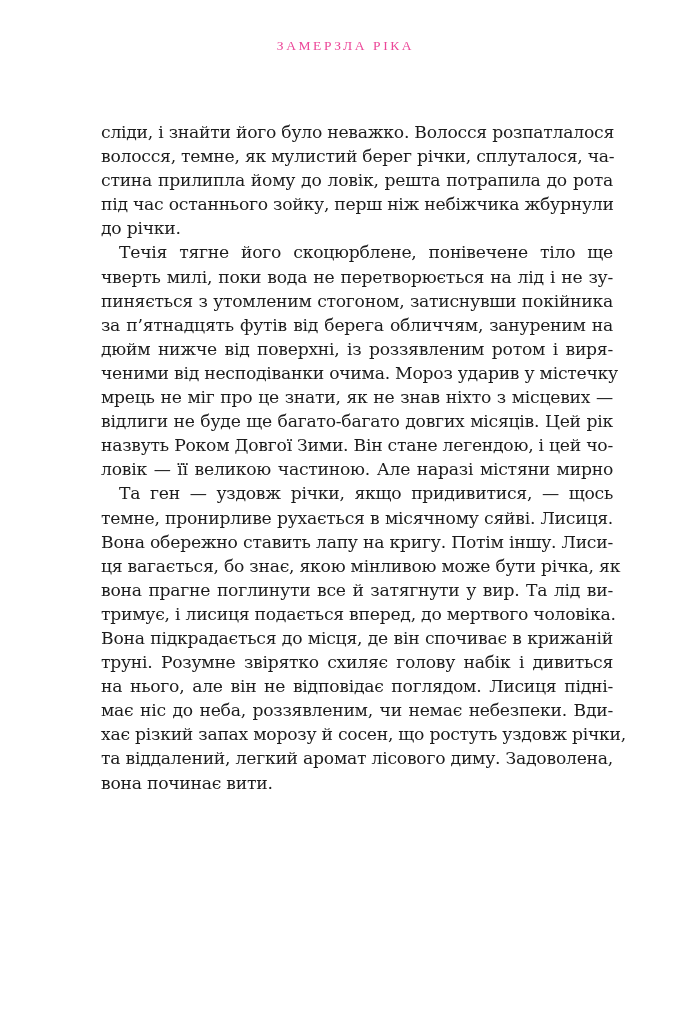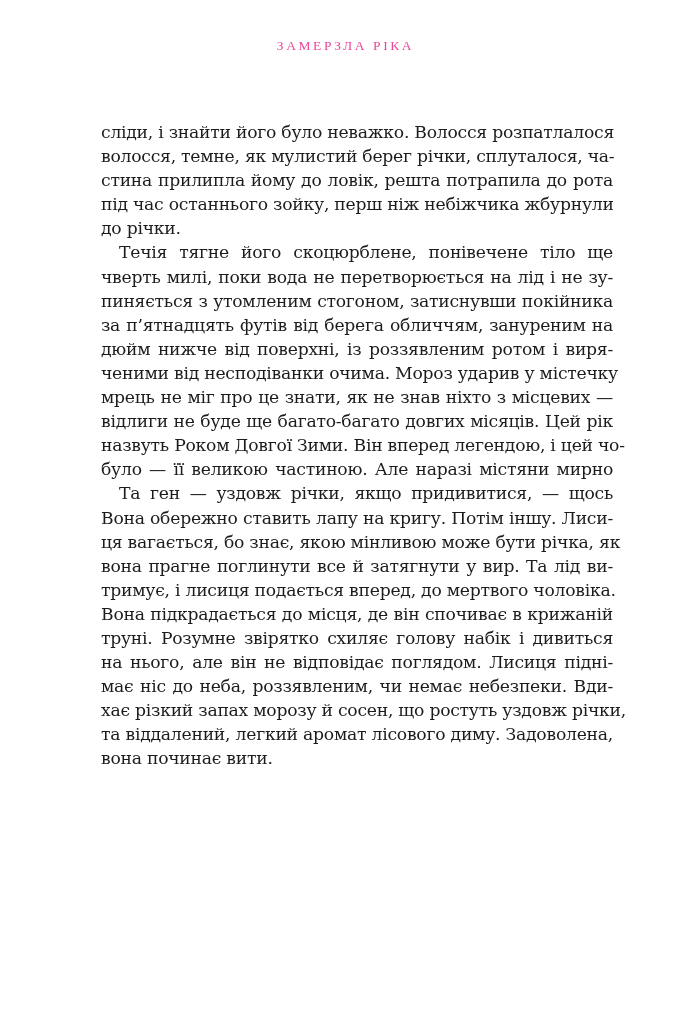--- a/index.html
+++ b/index.html
@@ -59,26 +59,27 @@
 
   <div>
     <span class="line indent">Течія тягне його скоцюрблене, понівечене тіло ще</span>
     <span class="line">чверть милі, поки вода не перетворюється на лід і не зу-</span>
     <span class="line">пиняється з утомленим стогоном, затиснувши покійника</span>
     <span class="line">за п’ятнадцять футів від берега обличчям, зануреним на</span>
     <span class="line">дюйм нижче від поверхні, із роззявленим ротом і виря-</span>
     <span class="line">ченими від несподіванки очима. Мороз ударив у містечку</span>
     <span class="line">мрець не міг про це знати, як не знав ніхто з місцевих —</span>
     <span class="line">відлиги не буде ще багато-багато довгих місяців. Цей рік</span>
-    <span class="line">назвуть Роком Довгої Зими. Він вперед легендою, і цей чо-</span>
-    <span class="line">було — її великою частиною. Але наразі містяни мирно</span>
+    <span class="line">назвуть Роком Довгої Зими. Він стане легендою, і цей чо-</span>
+    <span class="line">ловік — її великою частиною. Але наразі містяни мирно</span>
   </div>
 
   <div>
     <span class="line indent">Та ген — уздовж річки, якщо придивитися, — щось</span>
+    <span class="line">темне, пронирливе рухається в місячному сяйві. Лисиця.</span>
     <span class="line">Вона обережно ставить лапу на кригу. Потім іншу. Лиси-</span>
     <span class="line">ця вагається, бо знає, якою мінливою може бути річка, як</span>
     <span class="line">вона прагне поглинути все й затягнути у вир. Та лід ви-</span>
     <span class="line">тримує, і лисиця подається вперед, до мертвого чоловіка.</span>
     <span class="line">Вона підкрадається до місця, де він спочиває в крижаній</span>
     <span class="line">труні. Розумне звірятко схиляє голову набік і дивиться</span>
     <span class="line">на нього, але він не відповідає поглядом. Лисиця підні-</span>
     <span class="line">має ніс до неба, роззявленим, чи немає небезпеки. Вди-</span>
     <span class="line">хає різкий запах морозу й сосен, що ростуть уздовж річки,</span>
     <span class="line">та віддалений, легкий аромат лісового диму. Задоволена,</span>

